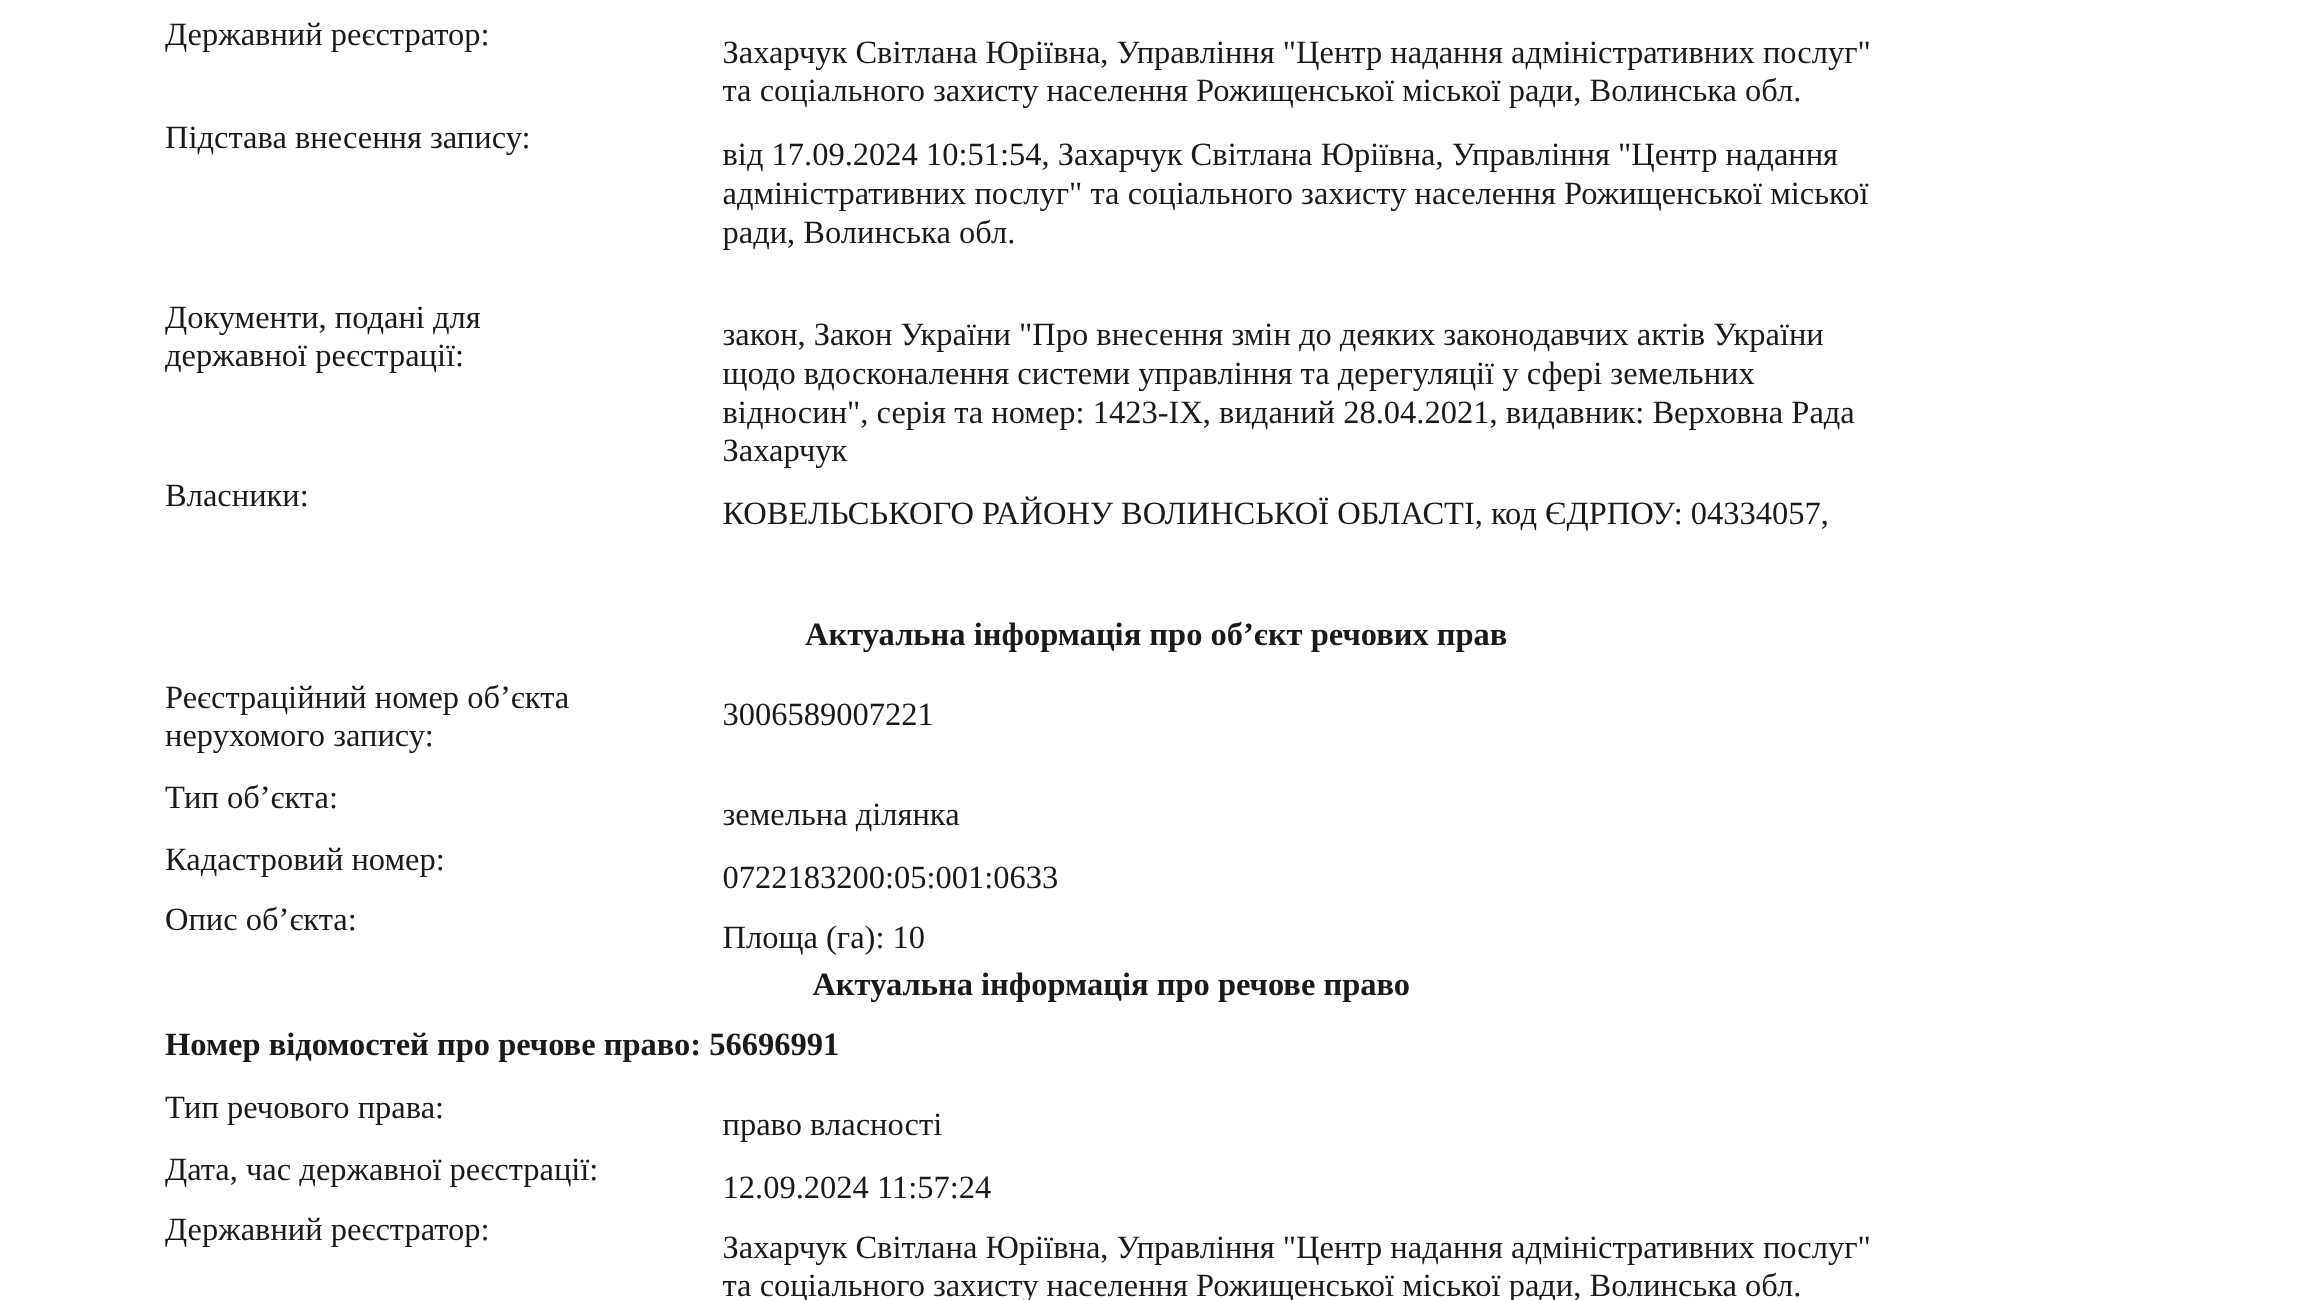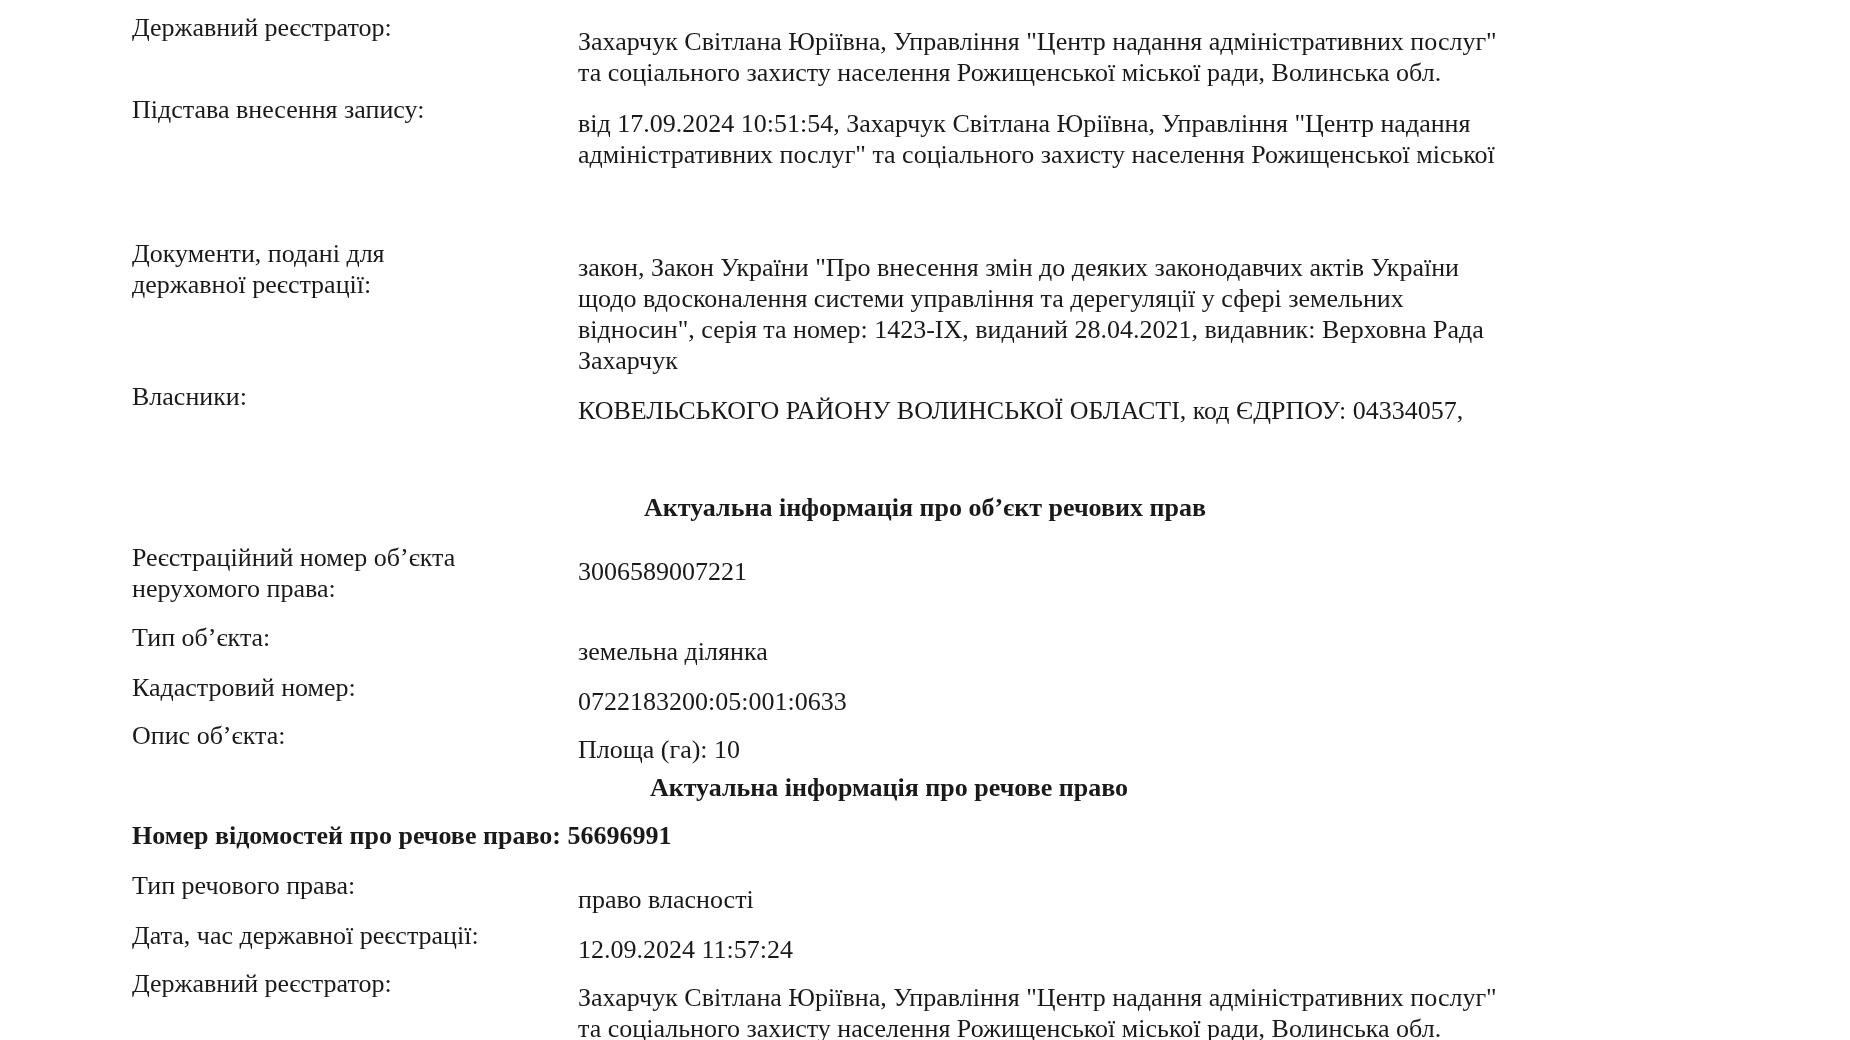--- a/index.html
+++ b/index.html
@@ -64,20 +64,21 @@
   </div>
 </div>
 
 <div class="row" style="top:94px;">
   <div class="label">
     <span class="line">Підстава внесення запису:</span>
   </div>
   <div class="value">
     <span class="line">від 17.09.2024 10:51:54, Захарчук Світлана Юріївна, Управління "Центр надання</span>
     <span class="line">адміністративних послуг" та соціального захисту населення Рожищенської міської</span>
+    <span class="line">ради, Волинська обл.</span>
   </div>
 </div>
 
 <div class="row" style="top:238px;">
   <div class="label">
     <span class="line">Документи, подані для</span>
     <span class="line">державної реєстрації:</span>
   </div>
   <div class="value">
     <span class="line">закон, Закон України "Про внесення змін до деяких законодавчих актів України</span>
@@ -94,21 +95,21 @@
   <div class="value">
     <span class="line">КОВЕЛЬСЬКОГО РАЙОНУ ВОЛИНСЬКОЇ ОБЛАСТІ, код ЄДРПОУ: 04334057,</span>
   </div>
 </div>
 
 <div class="heading" style="top:492px; box-sizing:border-box;">Актуальна інформація про об’єкт речових прав</div>
 
 <div class="row" style="top:542px;">
   <div class="label">
     <span class="line">Реєстраційний номер об’єкта</span>
-    <span class="line">нерухомого права:</span>
+    <span class="line">нерухомого запису:</span>
   </div>
   <div class="value">
     <span class="line">3006589007221</span>
   </div>
 </div>
 
 <div class="row" style="top:622px;">
   <div class="label">
     <span class="line">Тип об’єкта:</span>
   </div>

